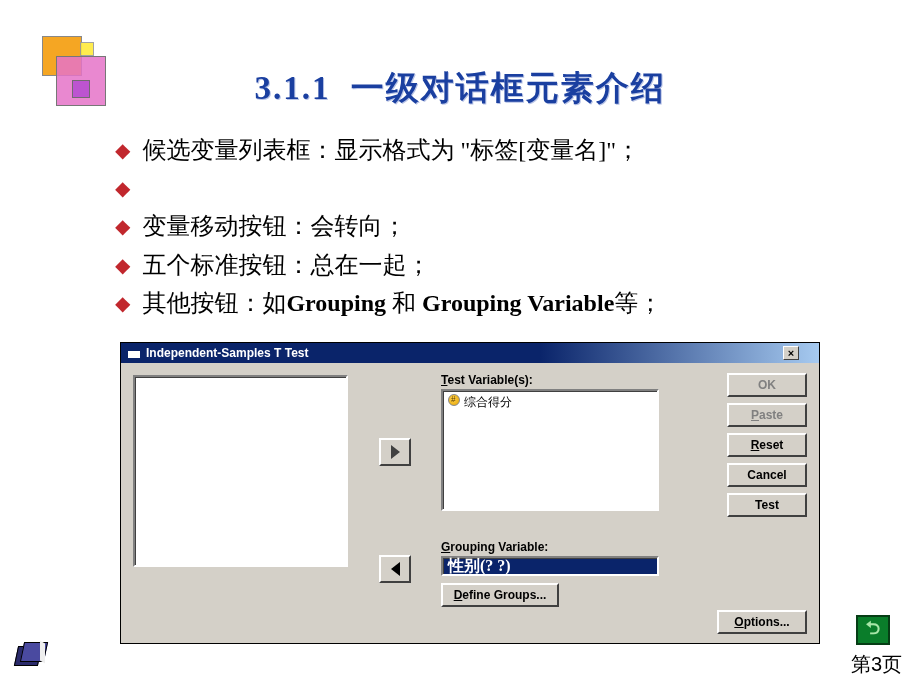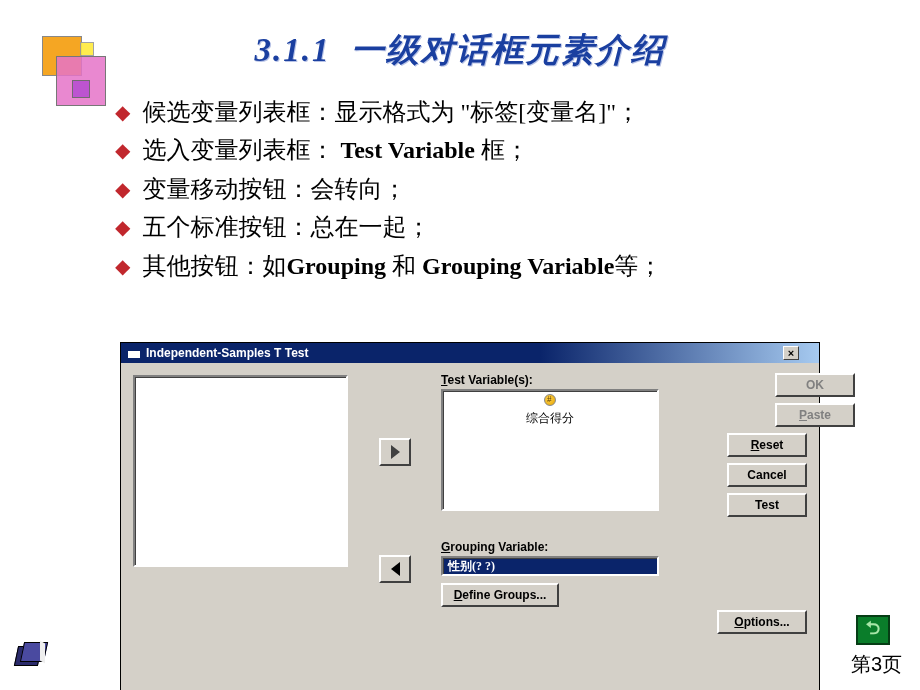--- a/index.html
+++ b/index.html
@@ -13,25 +13,24 @@
   }
   
   .deco { position: absolute; }
   .deco.orange1 { left: 42px; top: 36px; width: 40px; height: 40px; background: #f5a623; border: 1px solid #888; }
   .deco.pink1   { left: 56px; top: 56px; width: 50px; height: 50px; background: rgba(229,115,200,0.85); border: 1px solid #777; }
   .deco.purple1 { left: 72px; top: 80px; width: 18px; height: 18px; background: #b84fd1; border: 1px solid #666; opacity: 0.9; }
   .deco.yellow1 { left: 80px; top: 42px; width: 14px; height: 14px; background: #ffeb3b; border: 1px solid #999; opacity: 0.9; }
 
   .slide-title {
     text-align: center;
-    padding-top: 28px;
+    padding-top: 66px;
     font-family: SimSun, serif;
     font-size: 33px;
     font-weight: bold;
-    font-style: italic;
     letter-spacing: 2px;
   }
   .slide-title .tnum { color: #1a3fa0; text-shadow: 1px 1px 0 #b8c3e6; margin-right: 10px; }
   .slide-title .ttxt { color: #1a3fa0; text-shadow: 1px 1px 0 #b8c3e6; }
 
   .bullets {
     margin-top: 20px;
     margin-left: 115px;
     font-family: SimSun, serif;
     font-size: 24px;
@@ -66,21 +65,21 @@
   .closebtn {
     width: 16px; height: 14px;
     background: #d4d0c8;
     border: 1px solid #fff;
     border-right-color:#404040; border-bottom-color:#404040;
     font-family: Arial; font-size: 11px; font-weight: bold;
     color:#000; text-align:center; line-height:12px;
   }
   .dlg-body {
     position: relative;
-    height: 327px;
+    height: 280px;
     padding: 12px;
     font-family: Tahoma, "MS Sans Serif", sans-serif;
     font-size: 12px;
     color: #000;
   }
   .sunken {
     background: #fff;
     border: 2px solid;
     border-color: #808080 #fff #fff #808080;
     box-shadow: inset 1px 1px 0 #404040;
@@ -94,58 +93,58 @@
     position: absolute; left: 12px; top: 12px;
     width: 215px; height: 192px;
   }
   .lbl-test { position: absolute; left: 320px; top: 10px; font-weight: bold; }
   .lbl-test u { text-decoration: underline; }
   .listbox-test {
     position: absolute; left: 320px; top: 26px;
     width: 218px; height: 122px;
     padding: 3px 5px;
   }
-  .var-item { display:flex; align-items:center; gap:4px; font-family: SimSun, Tahoma; font-size:12px;flex-direction:column; }
+  .var-item { display:flex; gap:4px; font-family: SimSun, Tahoma; font-size:12px; }
   .var-icon { width:12px; height:12px; border:1px solid #888; border-radius:50%; background: radial-gradient(circle at 4px 4px,#ffd24d,#e6a400); position:relative; }
   .var-icon::after { content:"#"; position:absolute; left:2px; top:-1px; font-size:9px; color:#5a3d00; }
 
   .movebtn { position:absolute; width:32px; height:28px; display:flex; align-items:center; justify-content:center; }
   .movebtn.m1 { left: 258px; top: 75px; }
   .movebtn.m2 { left: 258px; top: 192px; }
   .arrow-r { width:0;height:0;border-top:7px solid transparent;border-bottom:7px solid transparent;border-left:9px solid #404040; }
   .arrow-l { width:0;height:0;border-top:7px solid transparent;border-bottom:7px solid transparent;border-right:9px solid #000; }
 
   .lbl-group { position:absolute; left:320px; top:177px; font-weight:bold;text-align:right; }
   .lbl-group u { text-decoration:underline; }
   .groupbox {
     position:absolute; left:320px; top:193px;
     width:218px; height:20px;
     background:#0a246a; color:#fff;
     border: 2px solid; border-color:#808080 #fff #fff #808080;
     box-shadow: inset 1px 1px 0 #404040;
     padding: 0 5px;
-    font-family: SimSun, Tahoma; font-size:12px;
+    font-family: SimSun, Tahoma; font-size:16px;
     font-weight:bold;
     display:flex; align-items:center;
   }
   .definebtn {
     position:absolute; left:320px; top:220px;
     width:118px; height:24px;
     font-weight:bold; font-size:12px;
     display:flex; align-items:center; justify-content:center;
   }
   .definebtn u { text-decoration:underline; }
 
   .sidebtns { position:absolute; right:12px; top:10px; width:80px; }
   .sidebtns .sbtn {
     width:80px; height:24px; margin-bottom:6px;
     display:flex; align-items:center; justify-content:center;
     font-weight:bold; font-size:12px;
   }
-  .sidebtns .disabled { color:#808080;margin-left:48px; }
+  .sidebtns .disabled { color:#808080; }
   .sidebtns .sbtn u { text-decoration:underline; }
   .optbtn {
     position:absolute; right:12px; top:247px;
     width:90px; height:24px;
     display:flex; align-items:center; justify-content:center;
     font-weight:bold; font-size:12px;
   }
   .optbtn u { text-decoration:underline; }
 
   .nav-icon {
@@ -180,21 +179,20 @@
   <span class="ttxt">一级对话框元素介绍</span>
 </h1>
 
 <div class="bullets">
   <div class="row">
     <span class="diamond">◆</span>
     <span>候选变量列表框：显示格式为 "标签[变量名]"；</span>
   </div>
   <div class="row">
     <span class="diamond">◆</span>
-    <span>选入变量列表框： <b>Test Variable</b> 框；</span>
   </div>
   <div class="row">
     <span class="diamond">◆</span>
     <span>变量移动按钮：会转向；</span>
   </div>
   <div class="row">
     <span class="diamond">◆</span>
     <span>五个标准按钮：总在一起；</span>
   </div>
   <div class="row">

